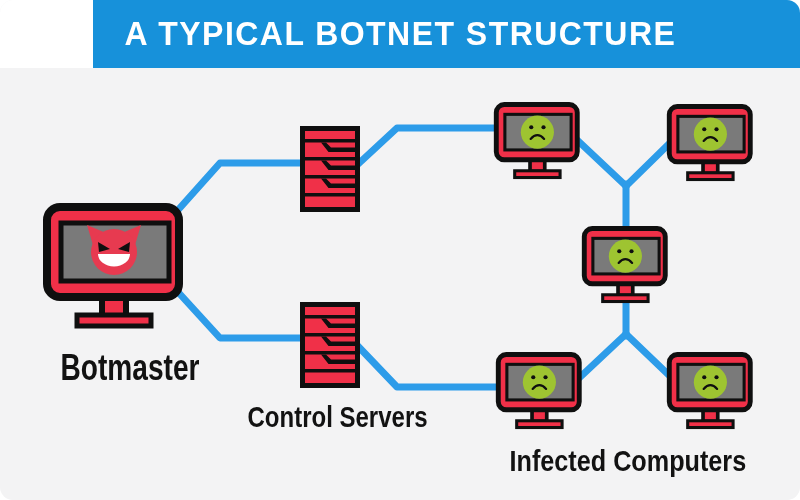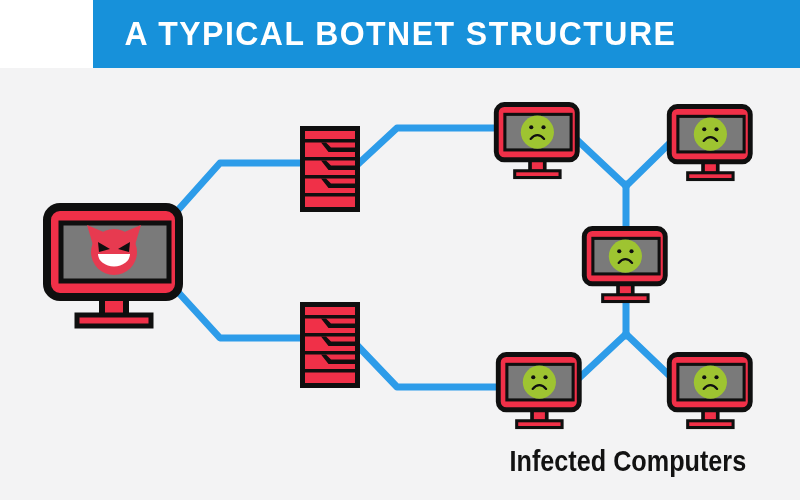--- a/index.html
+++ b/index.html
@@ -10,20 +10,21 @@
     --face-red:#e73a50;
     --infected-green:#9ec431;
     --screen-gray:#7a7a7a;
     --ink:#0f0f0f;
   }
   html,body{margin:0;padding:0;}
   .stage{
     position:relative;width:800px;height:500px;overflow:hidden;
     background:var(--background);
     font-family:"Liberation Sans",sans-serif;
+    border-radius:13px;
   }
   .banner-gap{position:absolute;left:0;top:0;width:93px;height:68px;background:#ffffff;}
   .banner{position:absolute;left:93px;top:0;width:707px;height:68px;background:var(--banner-blue);}
   .title-wrap{
     position:absolute;left:0;top:0;width:800px;height:68px;
     display:flex;align-items:center;justify-content:center;z-index:3;
   }
   .title-text{
     color:#ffffff;font-weight:700;font-size:33px;letter-spacing:1.5px;
     transform:scaleX(0.97);transform-origin:center;white-space:nowrap;
@@ -155,17 +156,23 @@
     <svg width="92" height="81" viewBox="0 0 150 132">
         <use href="#sym-monitor-sad"></use>
       </svg>
   </div>
   <div class="node" style="left:665px;top:349px;">
     <svg width="92" height="81" viewBox="0 0 150 132">
         <use href="#sym-monitor-sad"></use>
       </svg>
   </div>
 
+  <div class="node-label lbl-botmaster">
+    <span>Botmaster</span>
+  </div>
+  <div class="node-label lbl-servers">
+    <span>Control Servers</span>
+  </div>
   <div class="node-label lbl-infected">
     <span>Infected Computers</span>
   </div>
 
 </div>
 
 </body></html>

